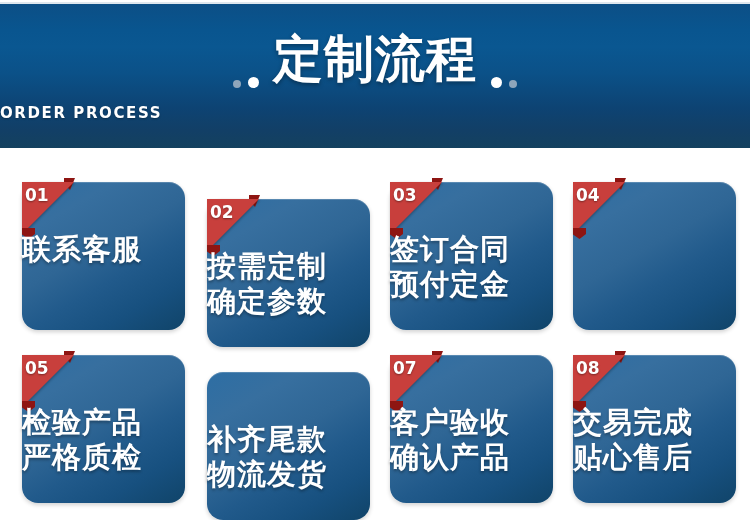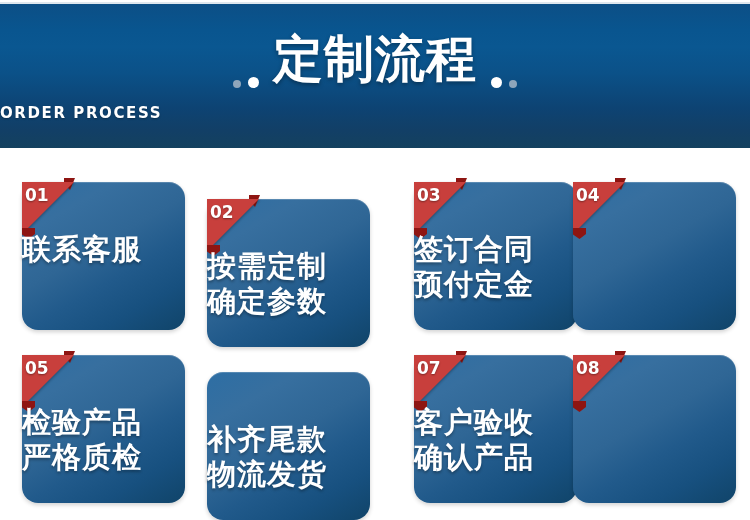--- a/index.html
+++ b/index.html
@@ -127,21 +127,21 @@
         #376f9f 22%,
         #2f6695 45%,
         #215a8b 62%,
         #17507f 80%,
         #104469 100%);
     box-shadow: 0 2px 4px rgba(0,0,0,0.18), inset 0 1px 0 rgba(255,255,255,0.18);
     box-sizing: border-box;
   }
   .card.c1 { left: 22px; }
   .card.c2 { left: 207px; margin-top: 17px; }
-  .card.c3 { left: 390px; margin-left: 24px; }
+  .card.c3 { left: 390px; }
   .card.c4 { left: 573px; }
 
   
   .ribbon {
     position: absolute;
     left: -4px;
     top: -4px;
     width: 60px;
     height: 64px;
     overflow: visible;
@@ -332,19 +332,23 @@
       </div>
 
       <div class="card c4">
         <div class="ribbon">
           <span class="ribbon-fold"></span>
           <span class="ribbon-tri"></span>
           <span class="ribbon-shine"></span>
           <span class="ribbon-tail"></span>
           <span class="ribbon-num">08</span>
         </div>
+        <div class="card-text">
+          <span class="card-line">交易完成</span>
+          <span class="card-line">贴心售后</span>
+        </div>
       </div>
 
     </div>
 
   </div>
 
 </div>
 
 </body></html>

